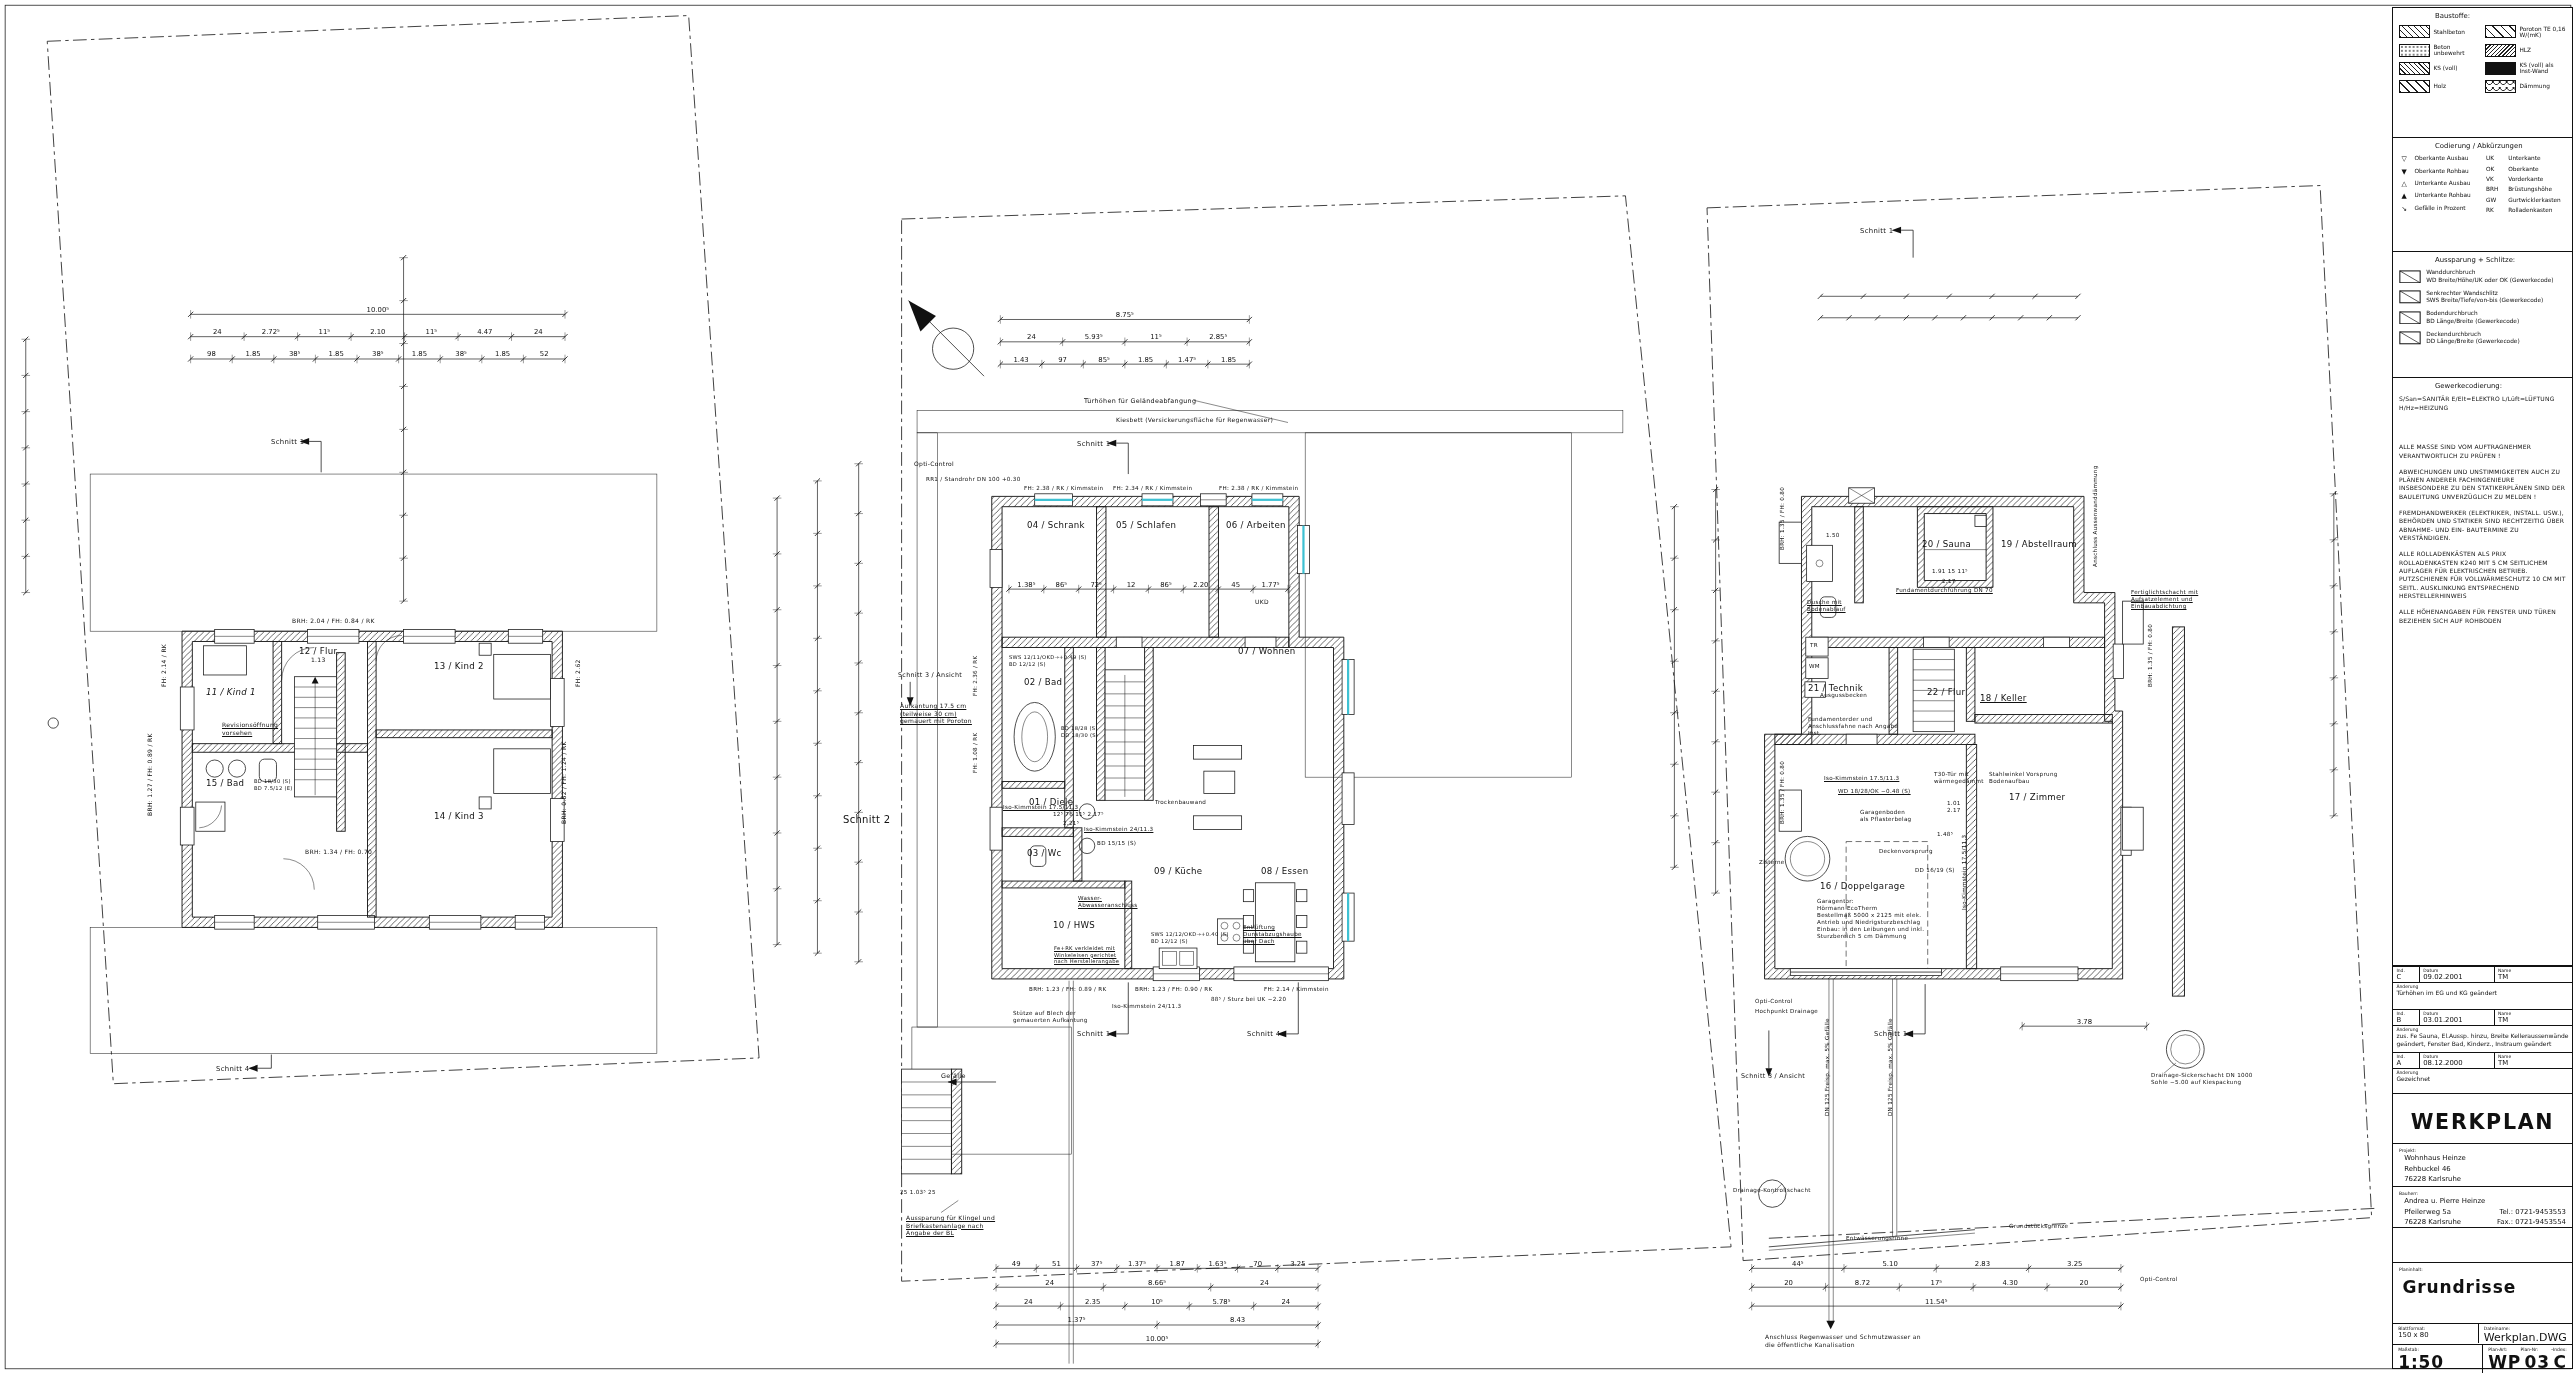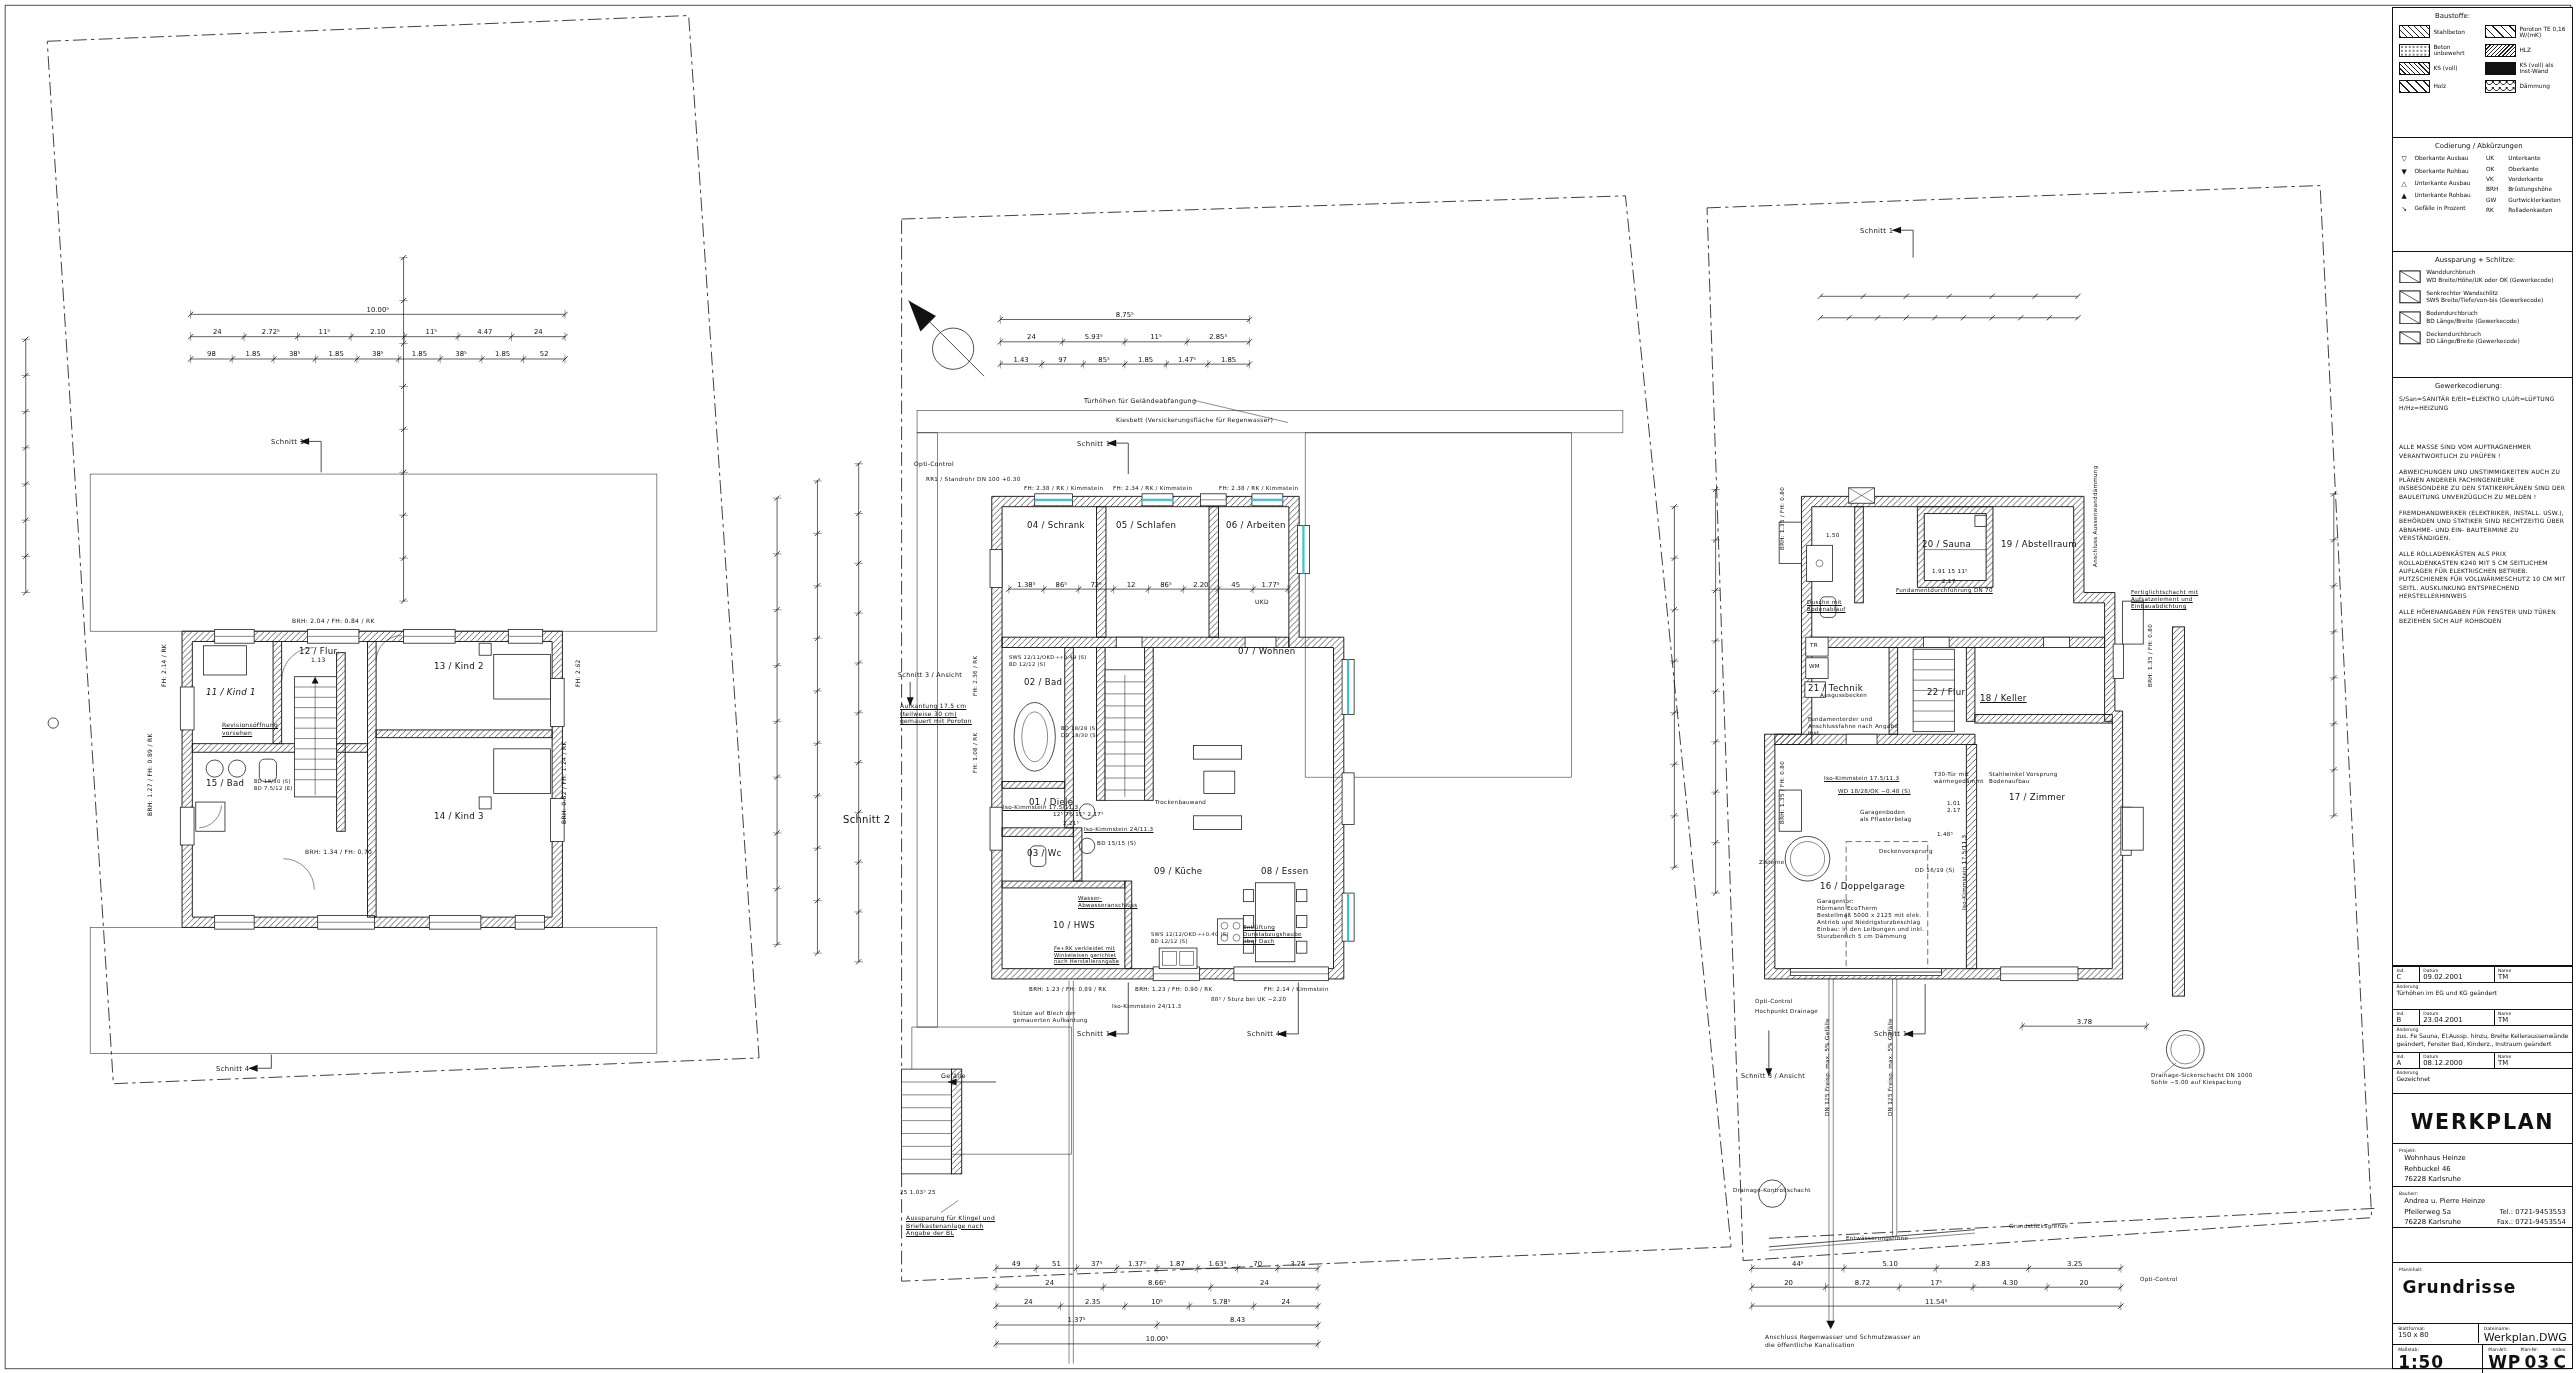--- a/index.html
+++ b/index.html
@@ -1122,21 +1122,21 @@
               <div class="rev-ind"><span class="mini">Ind.</span><span class="rev-val">C</span></div>
               <div class="rev-dat"><span class="mini">Datum</span><span class="rev-val">09.02.2001</span></div>
               <div class="rev-nam"><span class="mini">Name</span><span class="rev-val">TM</span></div>
             </div>
             <div class="rev-chg"><span class="mini">Änderung</span><span style="font-size:6px;">Türhöhen im EG und KG geändert</span></div>
           </div>
 
           <div class="rev-entry">
             <div class="rev-head">
               <div class="rev-ind"><span class="mini">Ind.</span><span class="rev-val">B</span></div>
-              <div class="rev-dat"><span class="mini">Datum</span><span class="rev-val">23.04.2001</span></div>
+              <div class="rev-dat"><span class="mini">Datum</span><span class="rev-val">03.01.2001</span></div>
               <div class="rev-nam"><span class="mini">Name</span><span class="rev-val">TM</span></div>
             </div>
             <div class="rev-chg"><span class="mini">Änderung</span><span style="font-size:6px;">zus. Fe Sauna, El.Aussp. hinzu, Breite Kelleraussenwände geändert, Fenster Bad, Kinderz., Instraum geändert</span></div>
           </div>
 
           <div class="rev-entry">
             <div class="rev-head">
               <div class="rev-ind"><span class="mini">Ind.</span><span class="rev-val">A</span></div>
               <div class="rev-dat"><span class="mini">Datum</span><span class="rev-val">08.12.2000</span></div>
               <div class="rev-nam"><span class="mini">Name</span><span class="rev-val">TM</span></div>

